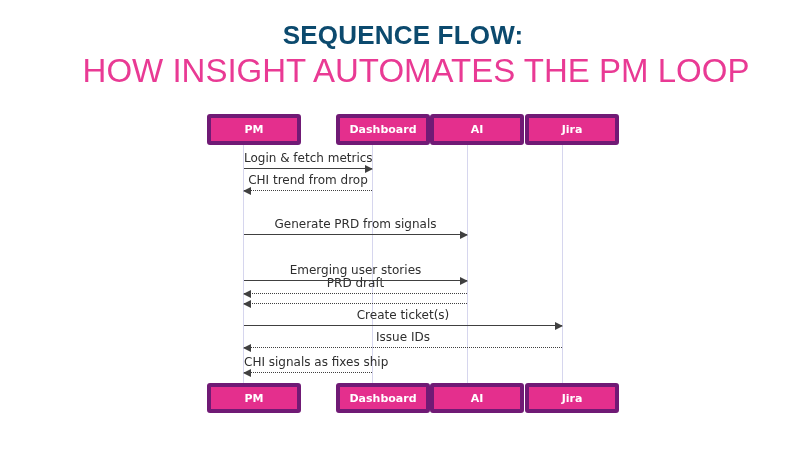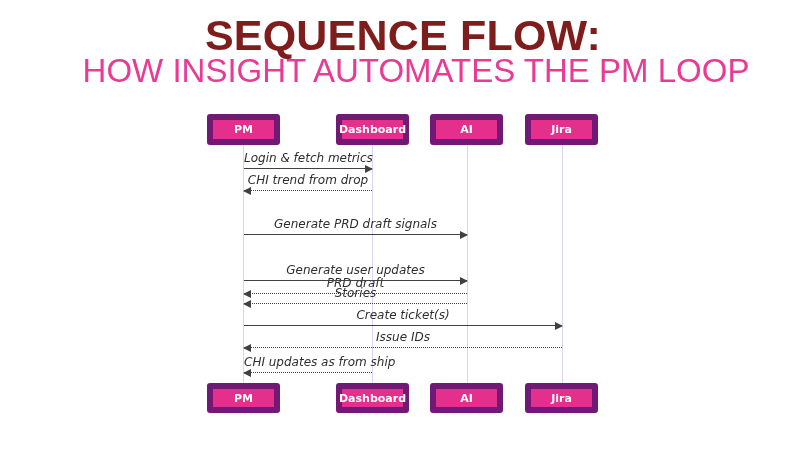--- a/index.html
+++ b/index.html
@@ -10,24 +10,24 @@
     background: #ffffff;
     overflow: hidden;
     font-family: "Liberation Sans", sans-serif;
   }
 
   
   .title-line1 {
     position: absolute;
     top: 17px; left: 0; width: 806px;
     text-align: center;
-    font-size: 43px;
+    font-size: 26px;
     font-weight: 800;
     letter-spacing: 0.2px;
-    color: #7f1d1d;
+    color: #0c4a6e;
     line-height: 36px;
   }
   .title-line2 {
     position: absolute;
     top: 53px; left: 0; width: 806px;
     text-align: center;
     font-size: 33px;
     font-weight: 400;
     letter-spacing: 0px;
     color: #e93a94;
@@ -40,42 +40,41 @@
     position: absolute;
     top: 145px;
     width: 1px;
     height: 238px;
     background: #d6d6ee;
   }
 
   
   .actor-box {
     position: absolute;
-    width: 73px;
+    width: 94px;
     height: 31px;
     background: #e42f8d;
-    border: 6px solid #701a75;
+    border: 4px solid #701a75;
     border-radius: 3px;
     box-sizing: border-box;
     display: flex;
     align-items: center;
     justify-content: center;
     color: #ffffff;
     font-family: "DejaVu Sans", sans-serif;
     font-size: 11px;
     font-weight: 700;
   }
   .actor-top { top: 114px; }
   .actor-bottom { top: 383px; height: 30px; }
 
   
   .msg {
     position: absolute;
     height: 17px;
-    font-style: italic;
   }
   .msg-label {
     position: absolute;
     left: 0; right: 0;
     bottom: 5px;
     text-align: center;
     font-family: "DejaVu Sans", sans-serif;
     font-size: 12px;
     color: #2e2e2e;
     white-space: nowrap;
@@ -140,63 +139,62 @@
 
   <div class="msg dotted left" style="top:174px; left:244px; width:128px;">
     <div class="msg-label">CHI trend from drop</div>
     <div class="msg-line">
         <span class="arrowhead"></span>
       </div>
   </div>
 
 
   <div class="msg solid right" style="top:218px; left:244px; width:223px;">
-    <div class="msg-label">Generate PRD draft signals</div>
+    <div class="msg-label">Generate PRD from signals</div>
     <div class="msg-line">
         <span class="arrowhead"></span>
       </div>
   </div>
 
   <div class="msg dotted left" style="top:241px; left:244px; width:223px;margin-top:36px;">
     <div class="msg-label">PRD draft</div>
     <div class="msg-line">
         <span class="arrowhead"></span>
       </div>
   </div>
 
   <div class="msg solid right" style="top:264px; left:244px; width:223px;">
-    <div class="msg-label">Generate user updates</div>
+    <div class="msg-label">Emerging user stories</div>
     <div class="msg-line">
         <span class="arrowhead"></span>
       </div>
   </div>
 
   <div class="msg dotted left" style="top:287px; left:244px; width:223px;">
-    <div class="msg-label">Stories</div>
     <div class="msg-line">
         <span class="arrowhead"></span>
       </div>
   </div>
 
   <div class="msg solid right" style="top:309px; left:244px; width:318px;">
     <div class="msg-label">Create ticket(s)</div>
     <div class="msg-line">
         <span class="arrowhead"></span>
       </div>
   </div>
 
   <div class="msg dotted left" style="top:331px; left:244px; width:318px;">
     <div class="msg-label">Issue IDs</div>
     <div class="msg-line">
         <span class="arrowhead"></span>
       </div>
   </div>
 
   <div class="msg dotted left" style="top:356px; left:244px; width:128px;">
-    <div class="msg-label">CHI updates as from ship</div>
+    <div class="msg-label">CHI signals as fixes ship</div>
     <div class="msg-line">
         <span class="arrowhead"></span>
       </div>
   </div>
 
   <div class="actor-box actor-bottom" style="left:207px;">
     <span>PM</span>
   </div>
   <div class="actor-box actor-bottom" style="left:336px;">
     <span>Dashboard</span>

